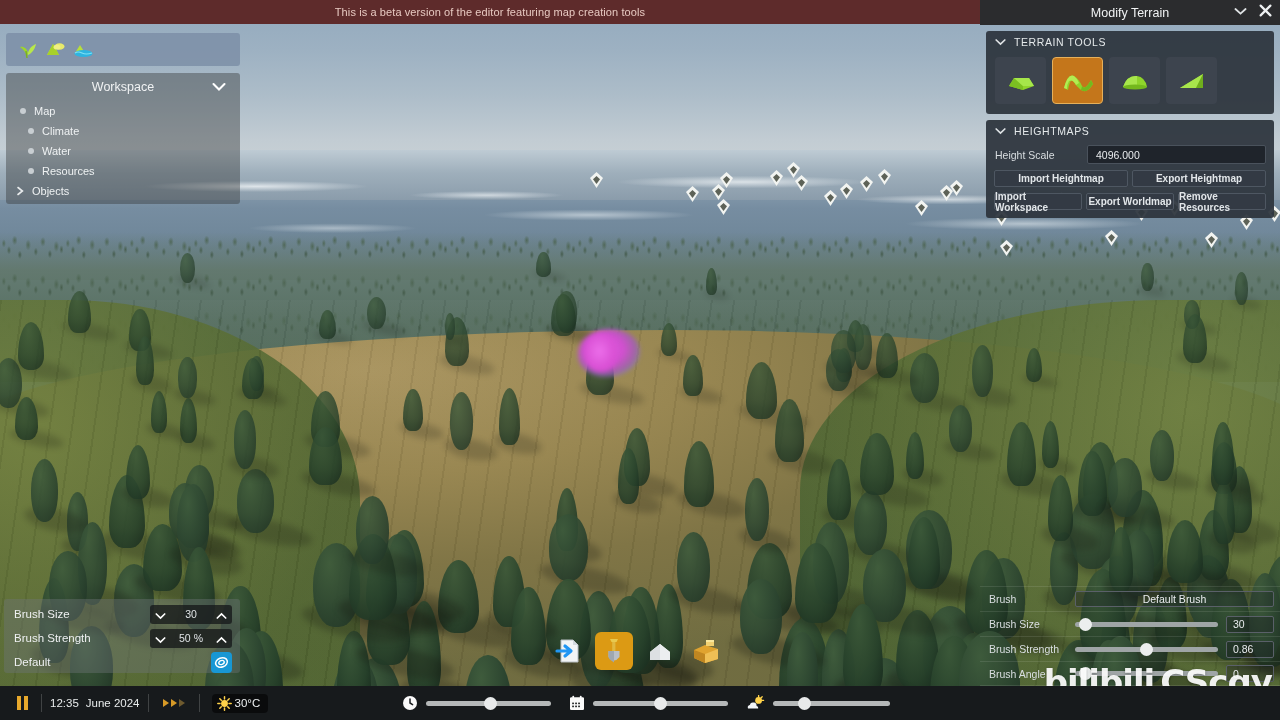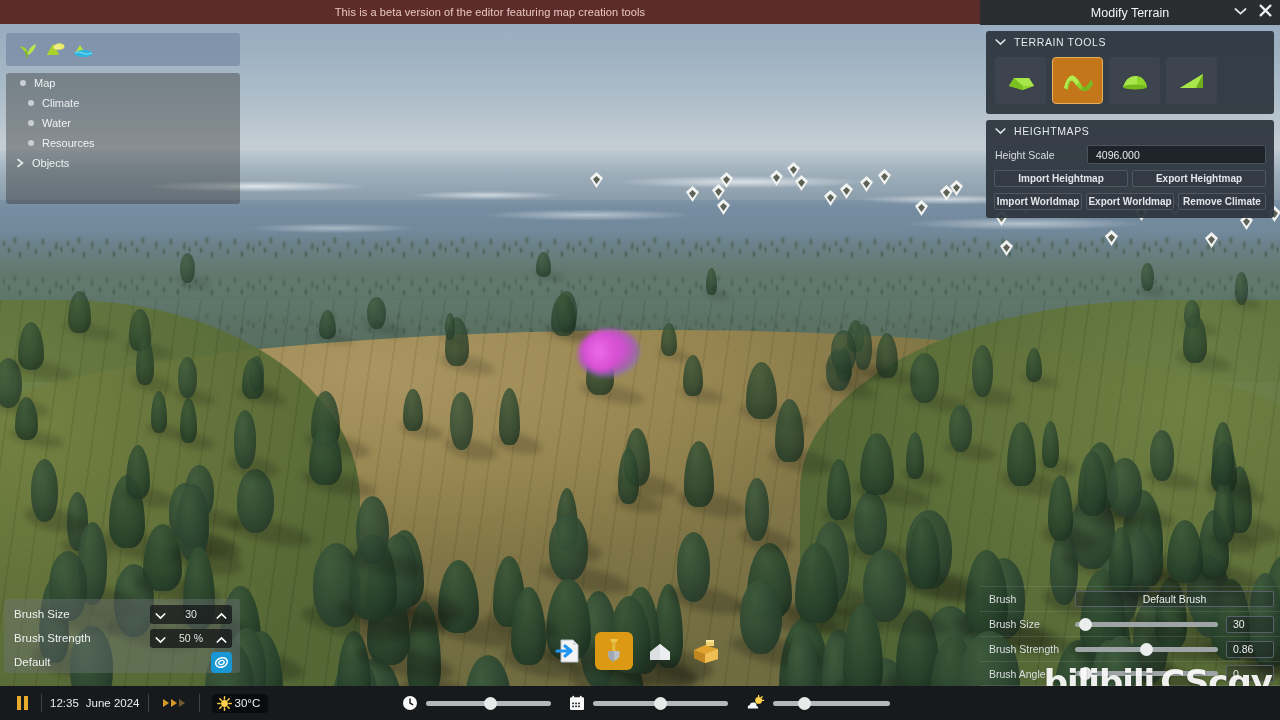--- a/index.html
+++ b/index.html
@@ -668,20 +668,28 @@
     <div class="ws-icon">
       <svg width="21" height="19" viewBox="0 0 21 19">
         <path d="M2 13 L7 5 L12 13 Z" fill="#b8e03a"></path>
         <ellipse cx="10.5" cy="13.5" rx="9" ry="3.6" fill="#2fb4e0"></ellipse>
         <path d="M2 13 Q5 11 9 13 Q13 15 19 13" stroke="#7ee0f4" stroke-width="1.2" fill="none"></path>
       </svg>
     </div>
   </div>
 
   <div class="ws-panel">
+    <div class="ws-head">
+      <span>Workspace</span>
+      <span class="ws-chev">
+        <svg width="14" height="10" viewBox="0 0 14 10">
+          <path d="M1.5 2 L7 7.5 L12.5 2" stroke="#fff" stroke-width="2.1" fill="none" stroke-linecap="round"></path>
+        </svg>
+      </span>
+    </div>
     <div id="ws-items">
         <div class="ws-item" style="padding-left: 14px;">
           <span class="ws-dot"></span>
           <span>Map</span>
         </div>
         <div class="ws-item" style="padding-left: 22px;">
           <span class="ws-dot"></span>
           <span>Climate</span>
         </div>
         <div class="ws-item" style="padding-left: 22px;">
@@ -939,23 +947,23 @@
         <span class="rp-flabel">Height Scale</span>
         <div class="rp-input">
           <span>4096.000</span>
         </div>
       </div>
       <div class="rp-btn-row" id="hm-row1">
           <div class="rp-btn">Import Heightmap</div>
           <div class="rp-btn">Export Heightmap</div>
         </div>
       <div class="rp-btn-row" id="hm-row2">
-          <div class="rp-btn">Import Worldmap</div>
+          <div class="rp-btn">Import Workspace</div>
           <div class="rp-btn">Export Worldmap</div>
-          <div class="rp-btn">Remove Climate</div>
+          <div class="rp-btn">Remove Resources</div>
         </div>
     </div>
 
     <div class="rp-brush">
       <div class="rpb-row">
         <span class="rpb-label">Brush</span>
         <div class="rpb-combo">
           <span>Default Brush</span>
         </div>
       </div>

